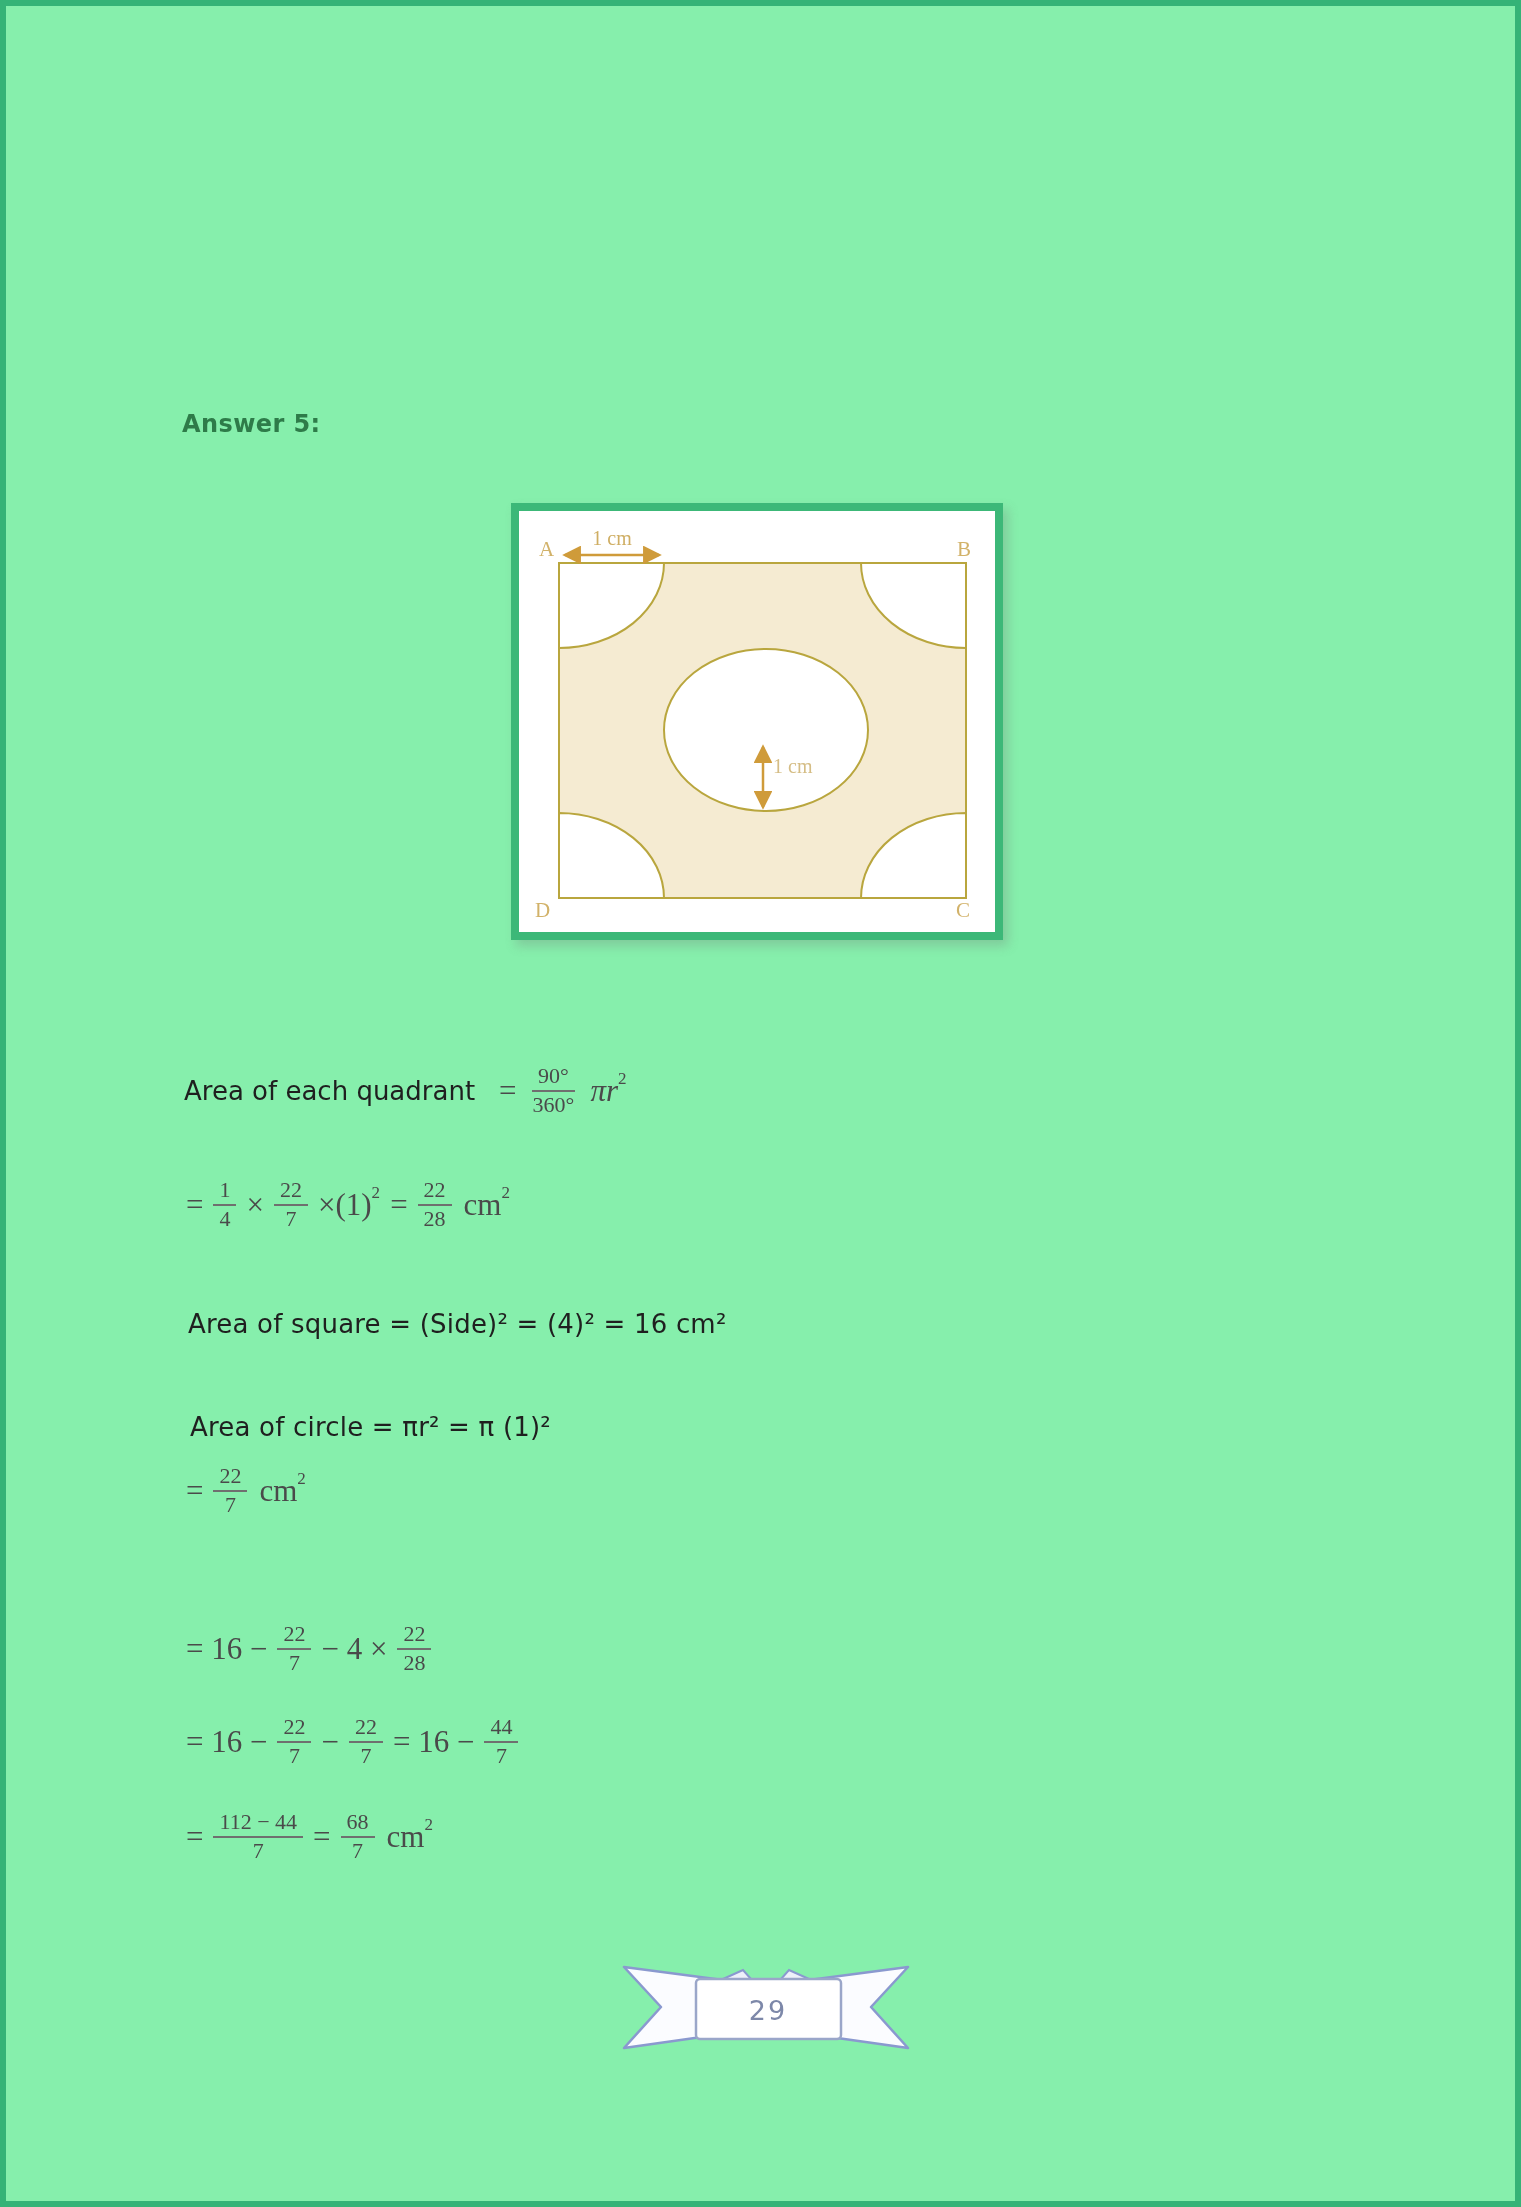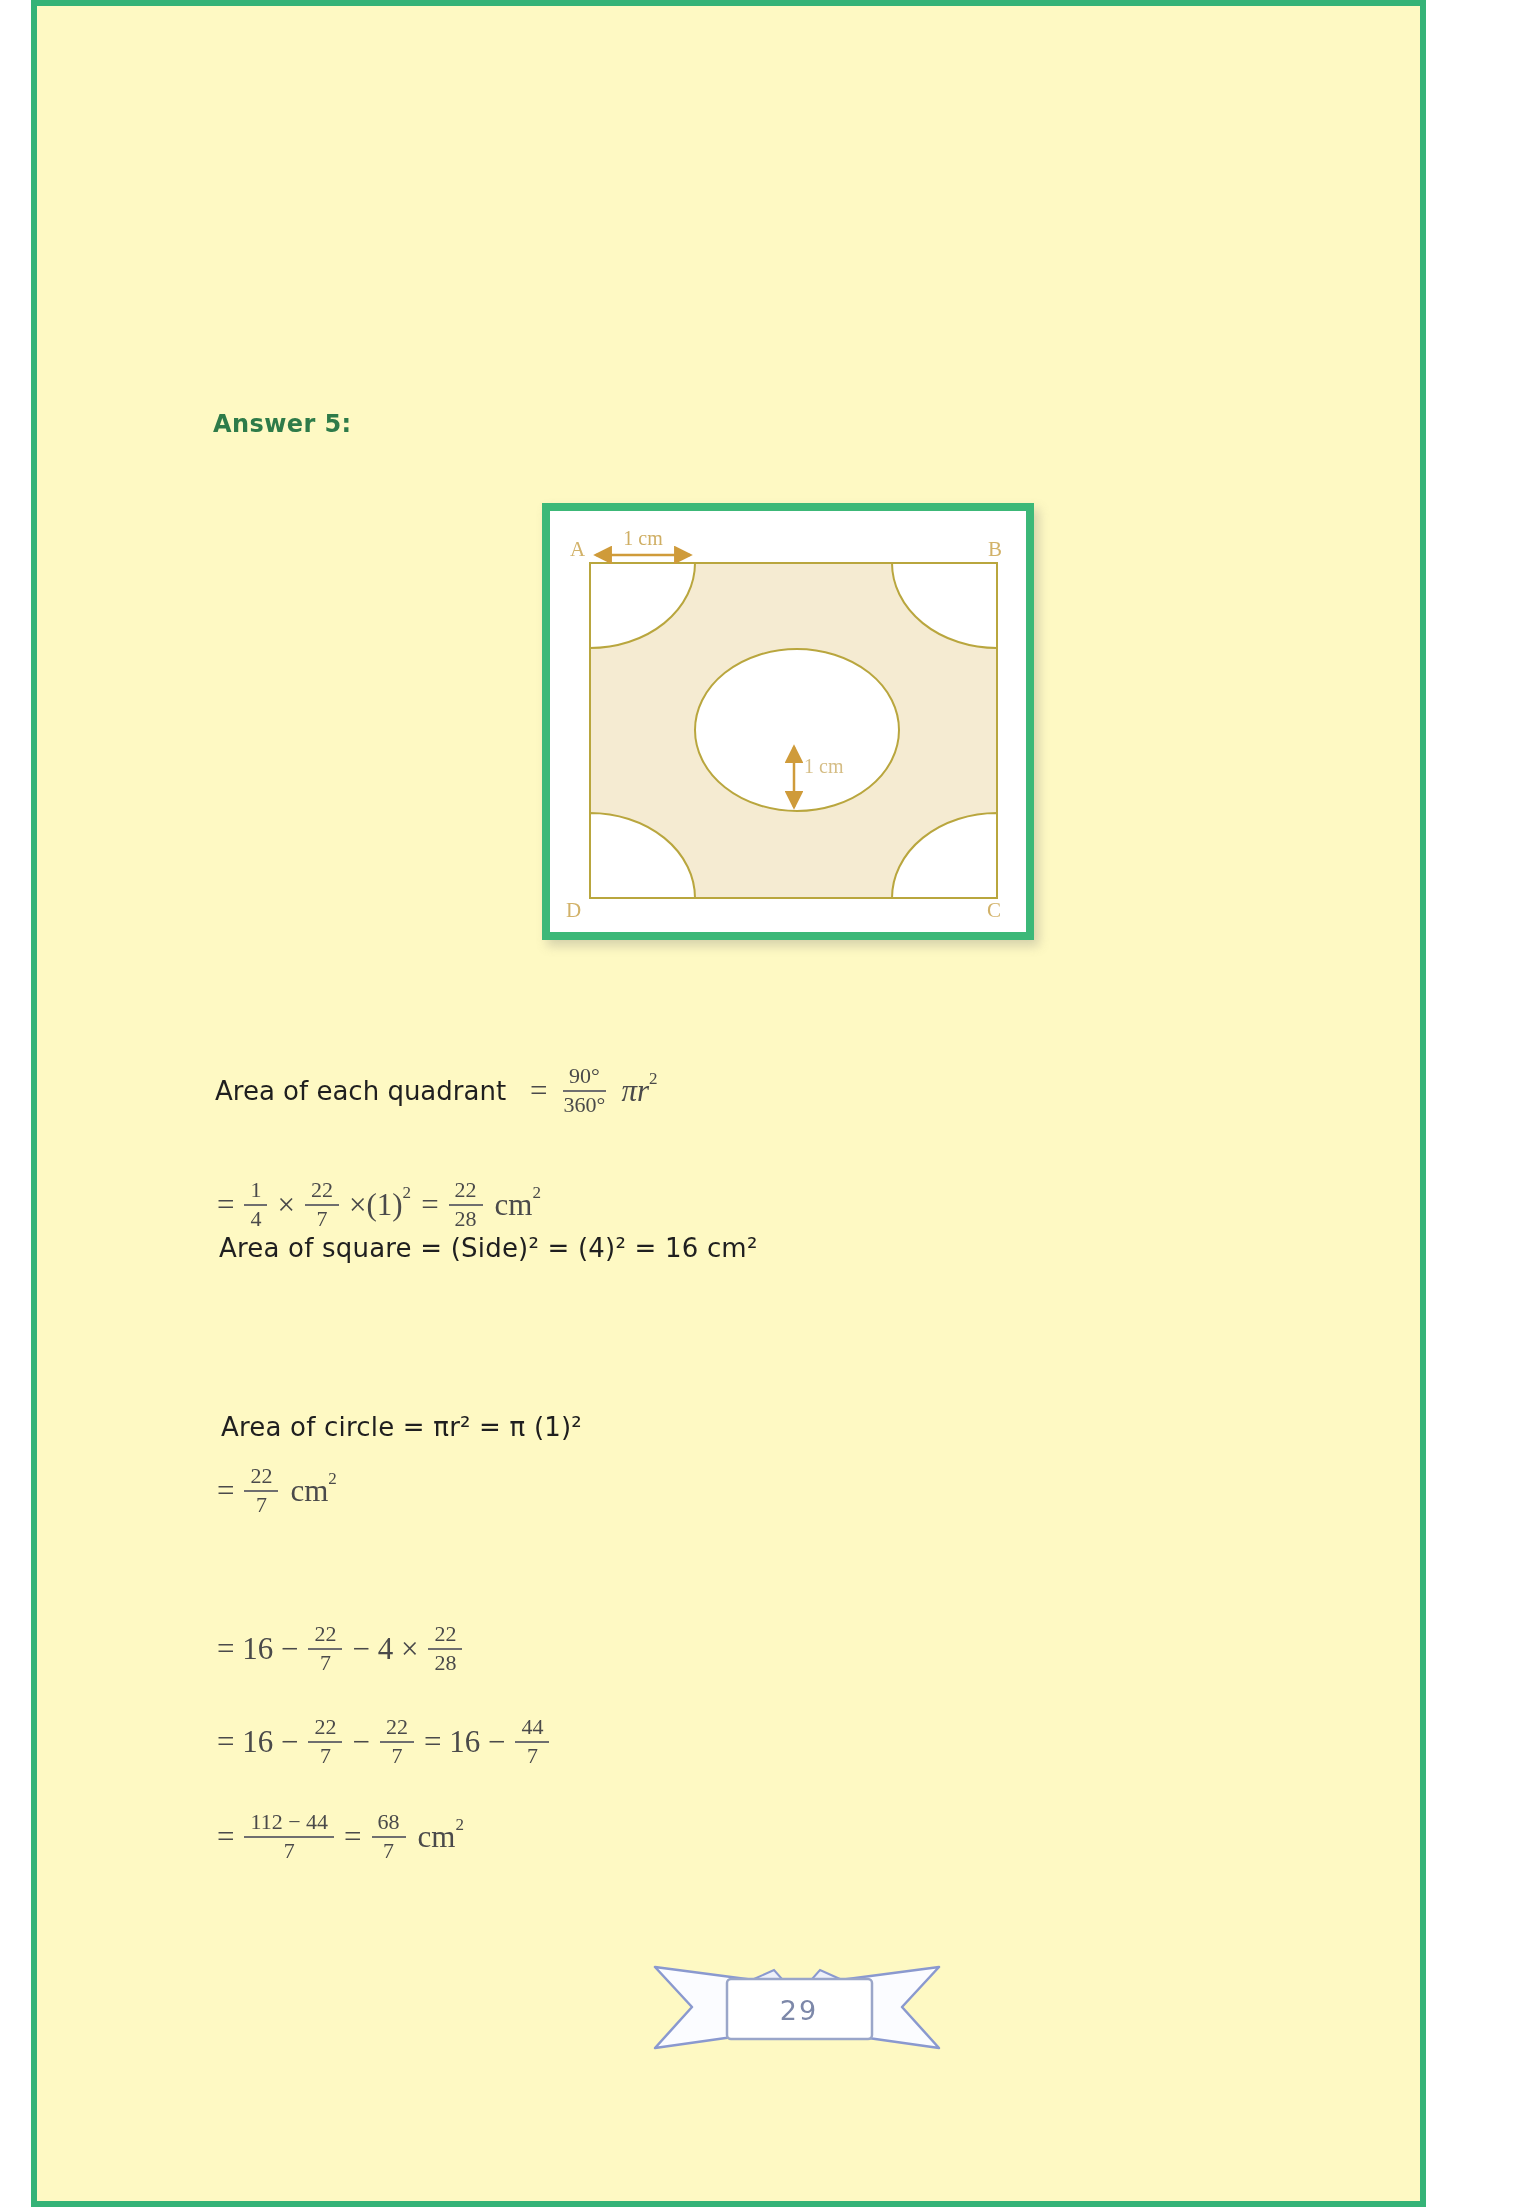--- a/index.html
+++ b/index.html
@@ -1,24 +1,23 @@
 <!DOCTYPE html>
 <html><head>
 <meta charset="utf-8">
 <style>
   html,body{margin:0;padding:0;background:#ffffff;}
   .page{
     position:relative;
-    width:1395px;height:2207px;
+    width:1521px;height:2207px;
     box-sizing:border-box;
-    background:#fef9c3;
+    background:#86efac;
     border:6px solid #35b377;
     overflow:hidden;
     font-family:"DejaVu Sans","Liberation Sans",sans-serif;
-    margin-left:31px;
   }
   .abs{position:absolute;}
   .heading{
     font-size:24px;font-weight:bold;color:#2e7b49;letter-spacing:0.4px;
   }
   
   .fig-frame{
     left:505px;top:497px;width:492px;height:437px;
     box-sizing:border-box;border:8px solid #3cb878;background:#ffffff;
     box-shadow:5px 6px 10px rgba(110,110,110,0.28);
@@ -112,21 +111,21 @@
     <span class="frac">
       <span class="top">22</span>
       <span class="bot">28</span>
     </span>
     <span class="grp unit">
       <span>cm</span>
         <sup>2</sup>
     </span>
   </div>
 
-  <div class="abs sans-line" style="left:182px;top:1227px;">Area of square = (Side)² = (4)² = 16 cm²</div>
+  <div class="abs sans-line" style="left:182px;top:1303px;">Area of square = (Side)² = (4)² = 16 cm²</div>
 
   <div class="abs sans-line" style="left:184px;top:1406px;">Area of circle = πr² = π (1)²</div>
 
   <div class="abs math-row" style="left:180px;top:1458px;">
     <span>=</span>
     <span class="frac">
       <span class="top">22</span>
       <span class="bot">7</span>
     </span>
     <span class="grp unit">

